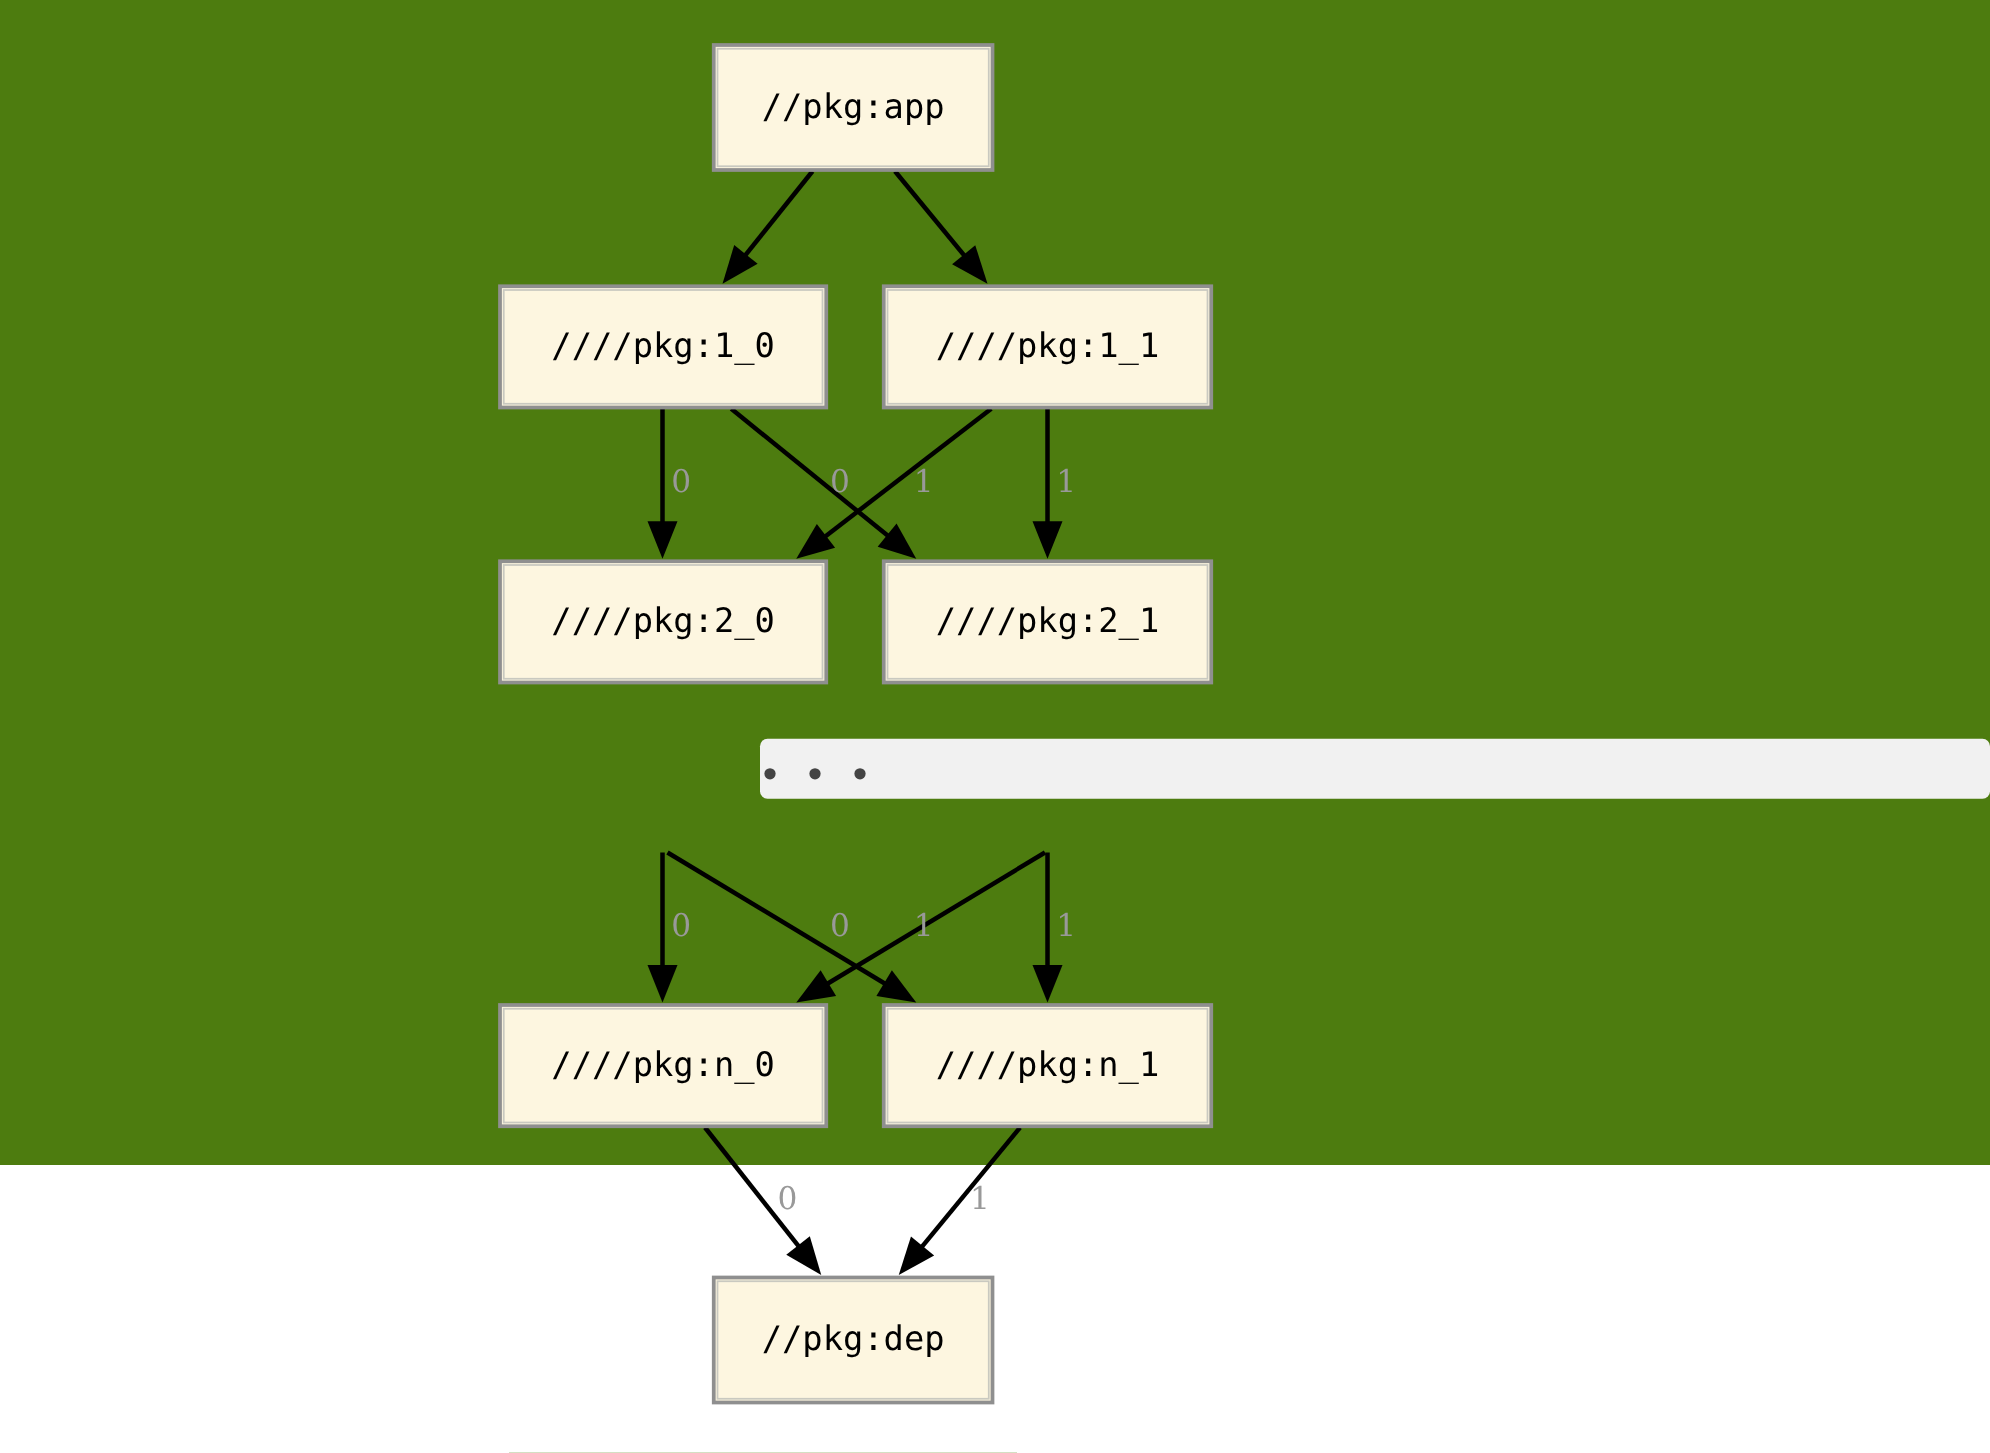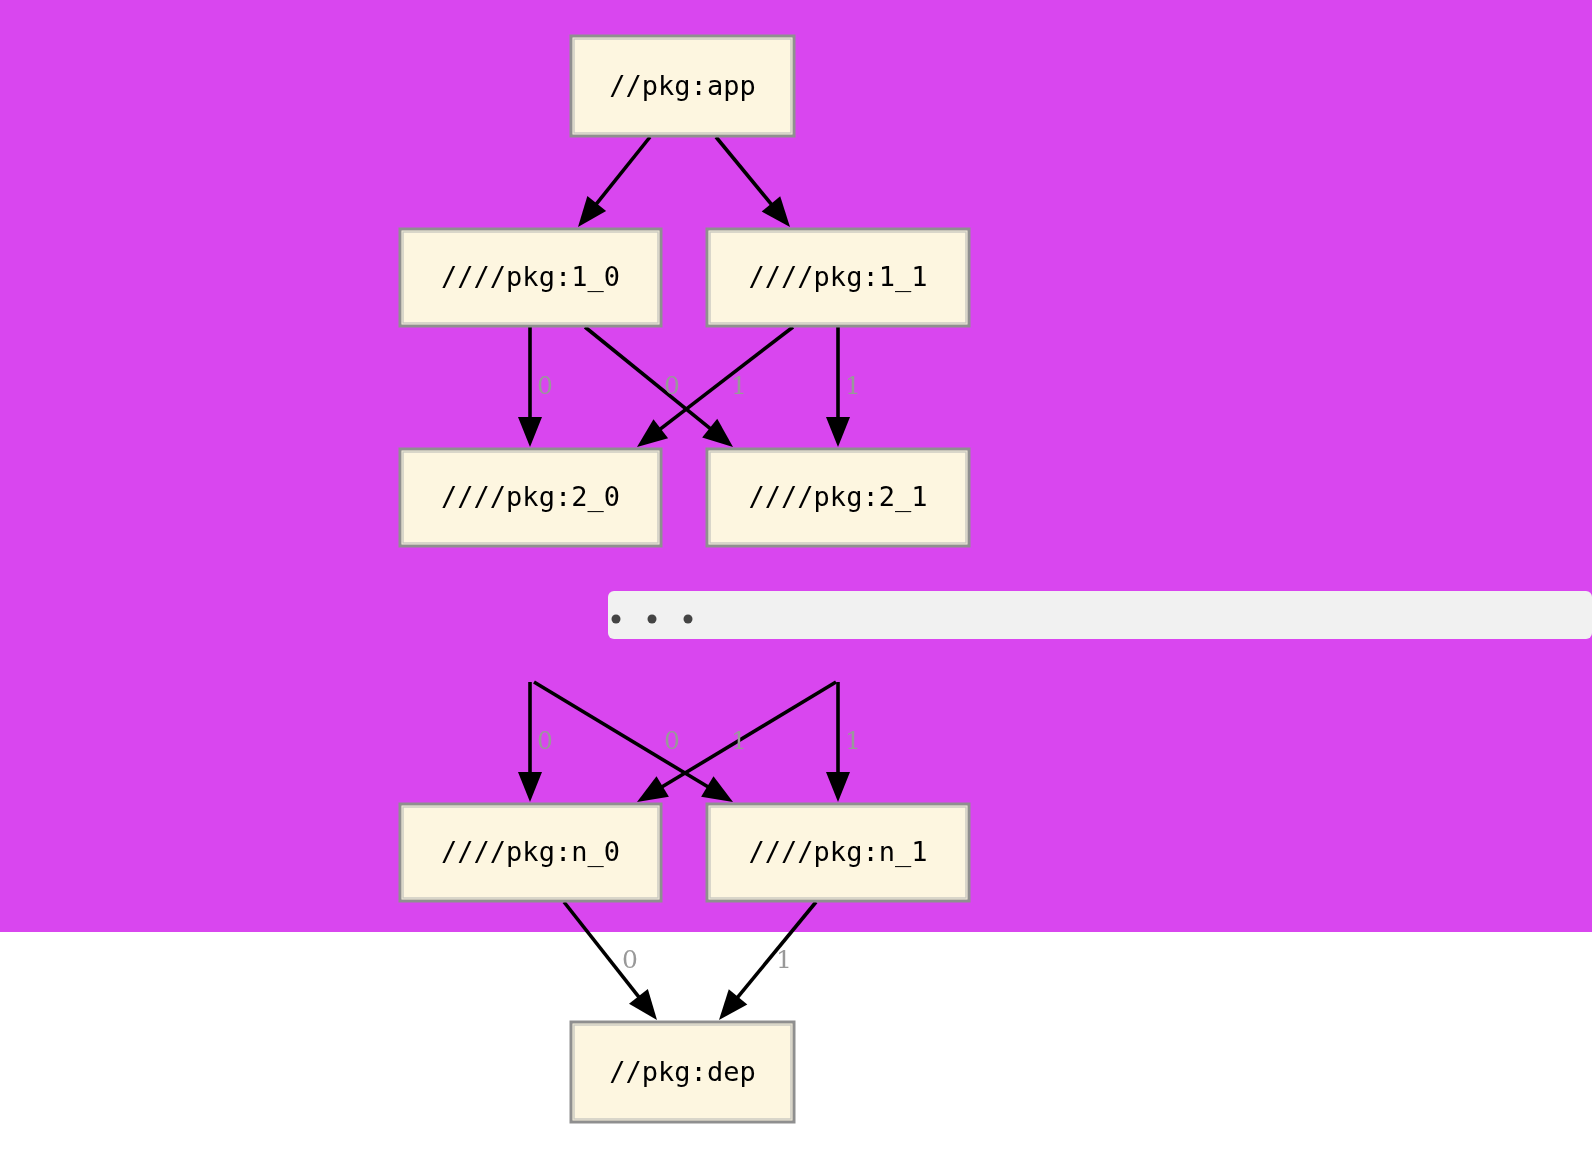--- a/index.html
+++ b/index.html
@@ -10,21 +10,21 @@
   body {
     width: 1592px;
     height: 1162px;
     font-family: "Liberation Sans", sans-serif;
     overflow: hidden;
   }
   #graph-root {
     position: relative;
     width: 1592px;
     height: 932px;
-    background: #d946ef;
+    background: #4d7c0f;
   }
   svg#graph-canvas {
     position: absolute;
     top: 0;
     left: 0;
     width: 1592px;
     height: 1162px;
     display: block;
   }
   .node-box {

